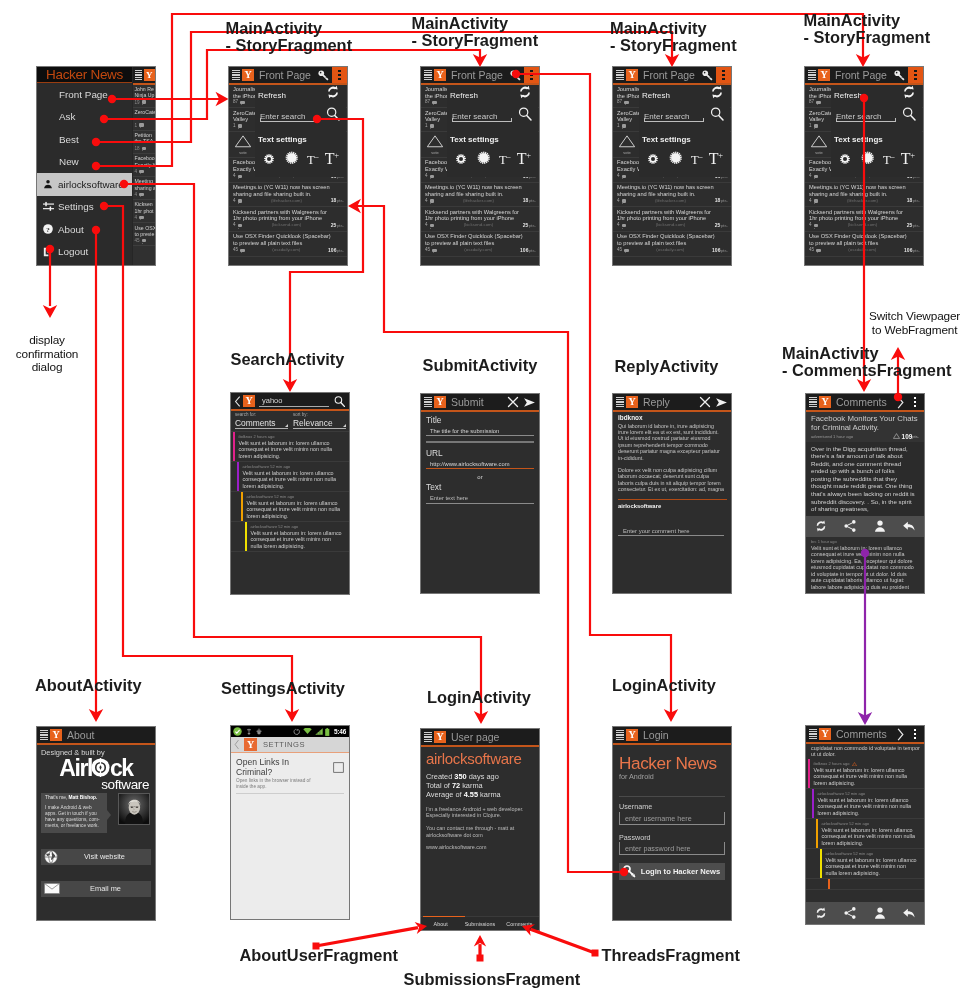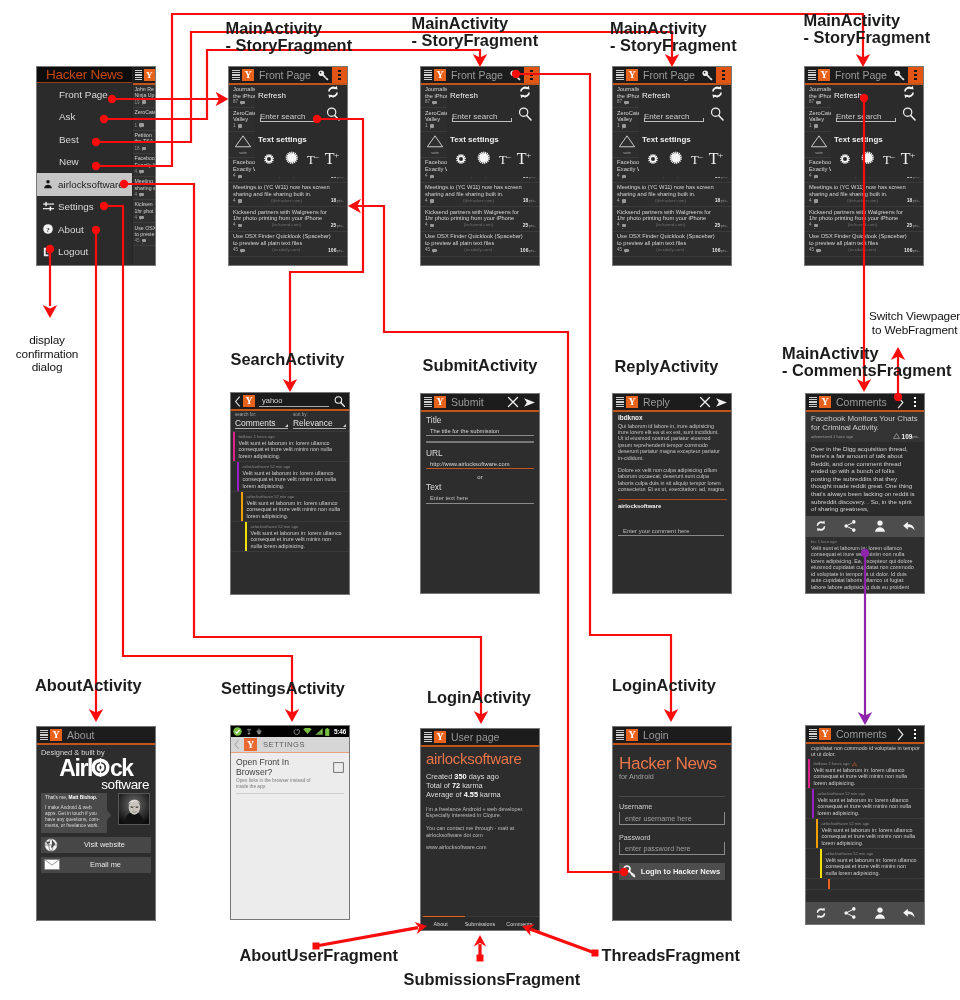--- a/index.html
+++ b/index.html
@@ -132,21 +132,21 @@
 .al-main{color:#fff;font-size:23px;font-weight:bold;letter-spacing:-1.4px;line-height:22px;display:flex;justify-content:center;align-items:center;}
 .al-o{display:inline-flex;margin:0 -.5px;}
 .al-sub{color:#fff;font-size:13.5px;line-height:13px;letter-spacing:-.4px;text-align:right;padding-right:2px;margin-top:-1px;}
 .ab-card{display:flex;align-items:flex-start;margin-top:1px;}
 .ab-bub{background:#4a4a4a;padding:2px 5px 4px 4px;position:relative;width:66px;box-sizing:border-box;}
 .ab-tm{color:#e6e6e6;font-size:4.8px;line-height:6px;}
 .ab-tm b{color:#fff;}
 .ab-bio{color:#dadada;font-size:4.8px;line-height:6px;margin-top:4px;}
 .ab-tail{position:absolute;right:-4px;top:17px;width:0;height:0;border-left:4px solid #4a4a4a;border-top:5px solid transparent;border-bottom:5px solid transparent;}
 .ab-photo{margin-left:11px;border:1px solid #585858;line-height:0;}
-.ab-btn{display:flex;align-items:center;background:#474747;margin-top:4px;height:16px;padding-left:3px;}
+.ab-btn{display:flex;align-items:center;background:#474747;margin-top:16px;height:16px;padding-left:3px;}
 .ab-bi{display:flex;align-items:center;}
 .ab-bt{flex:1;text-align:center;color:#e8e8e8;font-size:7.4px;}
 
 
 .p-set{background:#ececec;}
 .st-status{height:11px;background:#000;display:flex;align-items:center;padding:0 2px;gap:1.5px;}
 .si{display:flex;align-items:center;}
 .st-sp{flex:1;}
 .st-time{color:#fff;font-size:6px;font-weight:bold;margin-left:2px;}
 .st-ab{height:15px;background:#d6d6d6;display:flex;align-items:center;}
@@ -1308,21 +1308,21 @@
             <path d="M9.5 2 L3.5 10 L9.5 18" fill="none" stroke="#8c8c8c" stroke-width="1.4"></path>
           </svg>
         </span>
         <div class="ylogo st-y">Y</div>
         <div class="st-title">SETTINGS</div>
       </div>
       <div class="st-ul"></div>
       <div class="st-body">
         <div class="st-row">
           <div class="st-txt">
-            <div class="st-h">Open Front In Browser?</div>
+            <div class="st-h">Open Links In Criminal?</div>
             <div class="st-d">Open links in the browser instead of inside the app.</div>
           </div>
           <span class="st-chk">
             <svg viewBox="0 0 24 24" width="11" height="11">
               <rect x="1.5" y="1.5" width="21" height="21" fill="none" stroke="#555" stroke-width="1.7"></rect>
             </svg>
           </span>
         </div>
       </div>
     </div>

